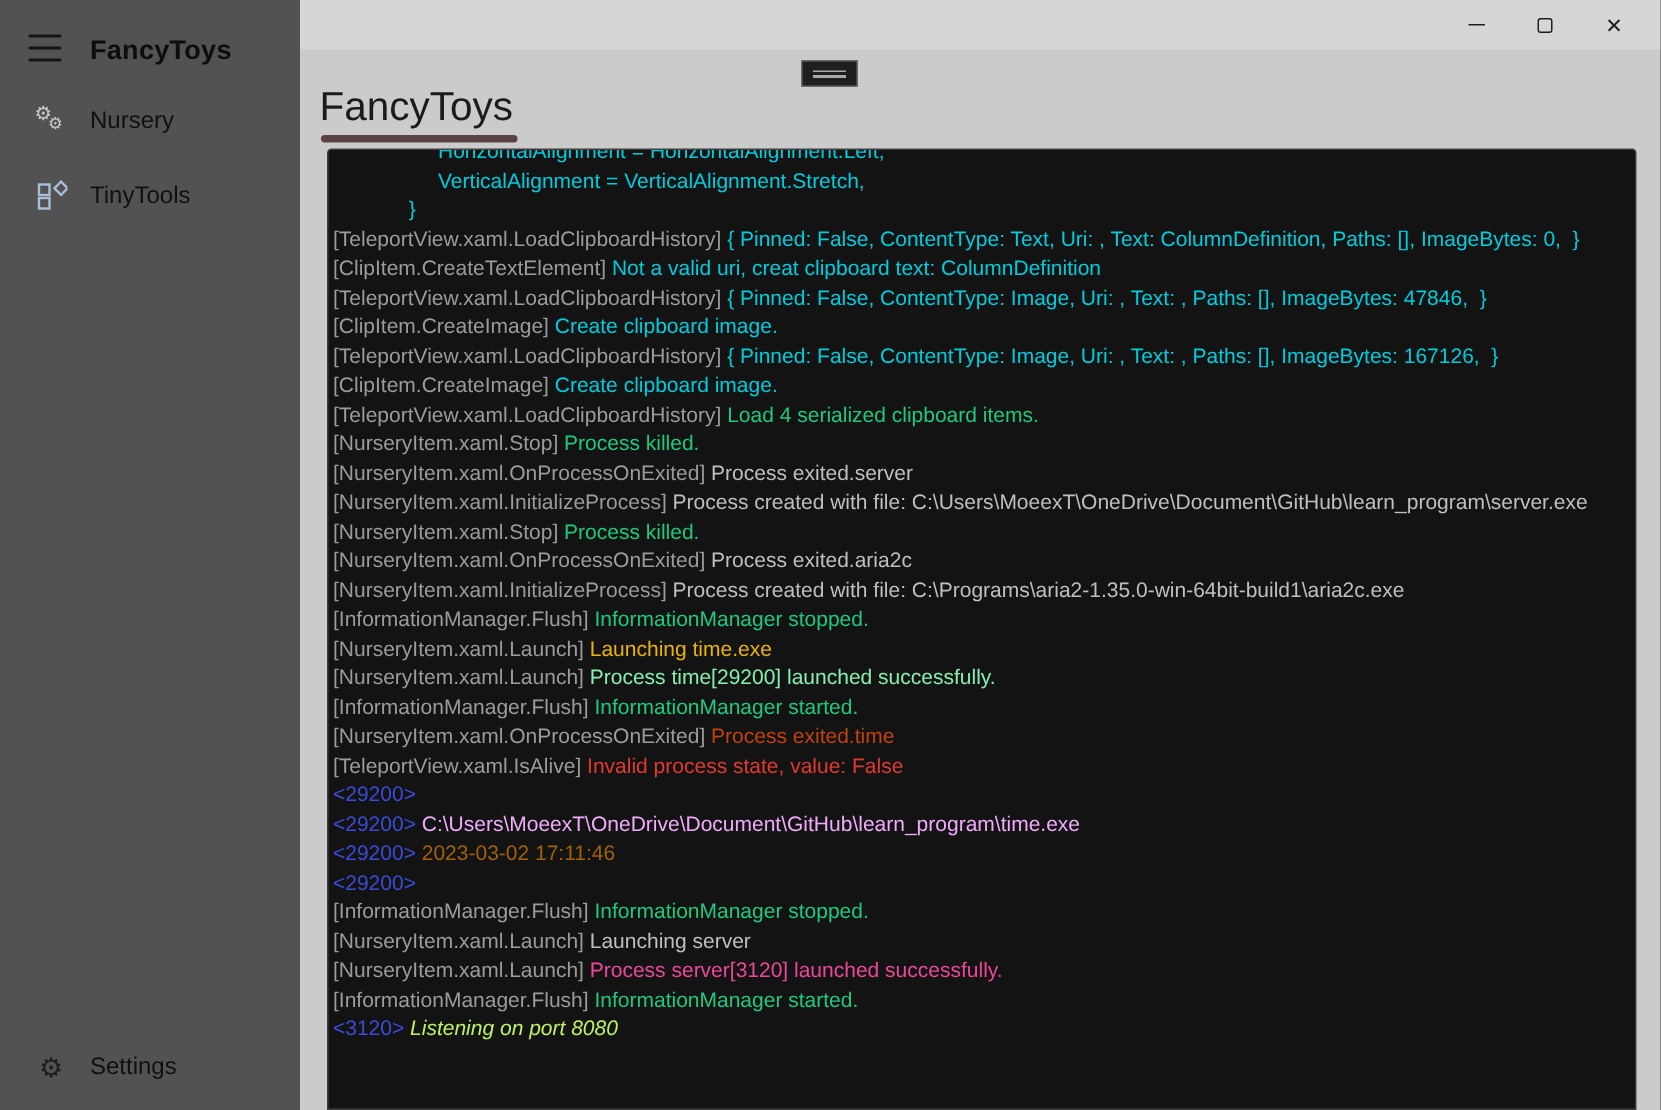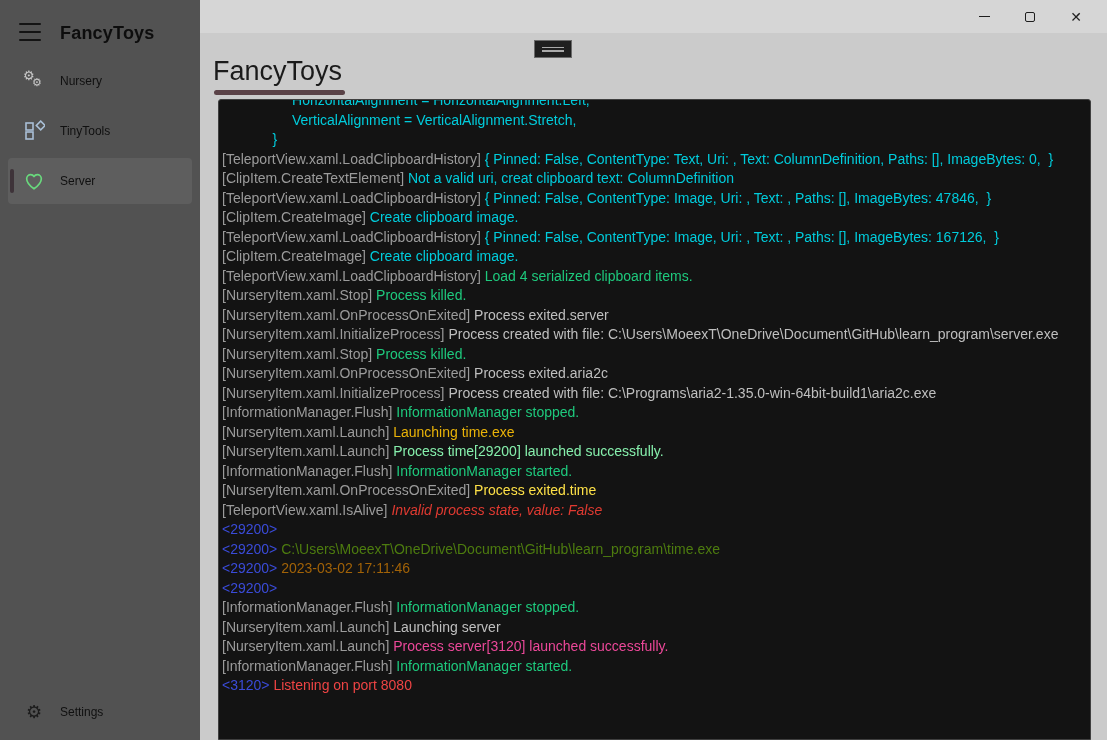--- a/index.html
+++ b/index.html
@@ -31,21 +31,21 @@
     display:flex; align-items:center; cursor:pointer;
   }
   .nav-item.selected { background:#5e5e5e; }
   .nav-item .sel-indicator {
     position:absolute; left:2px; top:50%; transform:translateY(-50%);
     width:4px; height:24px; border-radius:2px; background:#3e3339; display:none;
   }
   .nav-item.selected .sel-indicator { display:block; }
   .nav-icon { width:24px; height:24px; margin-left:14px; flex:0 0 24px;
     display:flex; align-items:center; justify-content:center; }
-  .nav-label { margin-left:14px; font-size:12px; color:#101010; }
+  .nav-label { margin-left:14px; font-size:16px; color:#101010; }
   .settings-item { position:absolute; bottom:5px; left:0; width:200px; }
   .settings-item .nav-item { margin-bottom:0; }
 
   
   .gears { position:relative; width:24px; height:24px; color:#c9c9c9; }
   .gears .g1 { position:absolute; left:1px; top:-1px; font-size:13px; }
   .gears .g2 { position:absolute; left:10px; top:7px; font-size:11px; }
 
   
   .main { position:absolute; left:200px; top:0; width:907px; height:740px; background:#cbcbcb; }
@@ -114,29 +114,20 @@
       <div class="nav-icon">
         <svg width="22" height="22" viewBox="0 0 22 22">
           <rect x="3" y="3" width="7" height="7" fill="none" stroke="#a9bfd6" stroke-width="1.6"></rect>
           <rect x="3" y="12" width="7" height="7" fill="none" stroke="#a9bfd6" stroke-width="1.6"></rect>
           <rect x="14.6" y="2.4" width="6.2" height="6.2" fill="none" stroke="#a9bfd6" stroke-width="1.6" transform="rotate(45 17.7 5.5)"></rect>
         </svg>
       </div>
       <div class="nav-label">TinyTools</div>
     </div>
 
-    <div class="nav-item selected">
-      <div class="sel-indicator"></div>
-      <div class="nav-icon">
-        <svg width="22" height="22" viewBox="0 0 24 24">
-          <path d="M12 20.5 S4 15 4 9.6 C4 6.9 6.1 5 8.4 5 C10 5 11.3 5.9 12 7.2 C12.7 5.9 14 5 15.6 5 C17.9 5 20 6.9 20 9.6 C20 15 12 20.5 12 20.5 Z" fill="none" stroke="#69d97d" stroke-width="1.8" stroke-linejoin="round"></path>
-        </svg>
-      </div>
-      <div class="nav-label">Server</div>
-    </div>
   </div>
 
   <div class="settings-item">
     <div class="nav-item">
       <div class="nav-icon">
         <span style="font-size:18px; color:#1c1c1c;">⚙</span>
       </div>
       <div class="nav-label">Settings</div>
     </div>
   </div>
@@ -180,26 +171,26 @@
         <div class="log-line"><span style="color: rgb(155, 155, 155);">[NurseryItem.xaml.Stop] </span><span style="color: rgb(30, 201, 125);">Process killed.</span></div>
         <div class="log-line"><span style="color: rgb(155, 155, 155);">[NurseryItem.xaml.OnProcessOnExited] </span><span style="color: rgb(191, 191, 191);">Process exited.server</span></div>
         <div class="log-line"><span style="color: rgb(155, 155, 155);">[NurseryItem.xaml.InitializeProcess] </span><span style="color: rgb(191, 191, 191);">Process created with file: C:\Users\MoeexT\OneDrive\Document\GitHub\learn_program\server.exe</span></div>
         <div class="log-line"><span style="color: rgb(155, 155, 155);">[NurseryItem.xaml.Stop] </span><span style="color: rgb(30, 201, 125);">Process killed.</span></div>
         <div class="log-line"><span style="color: rgb(155, 155, 155);">[NurseryItem.xaml.OnProcessOnExited] </span><span style="color: rgb(191, 191, 191);">Process exited.aria2c</span></div>
         <div class="log-line"><span style="color: rgb(155, 155, 155);">[NurseryItem.xaml.InitializeProcess] </span><span style="color: rgb(191, 191, 191);">Process created with file: C:\Programs\aria2-1.35.0-win-64bit-build1\aria2c.exe</span></div>
         <div class="log-line"><span style="color: rgb(155, 155, 155);">[InformationManager.Flush] </span><span style="color: rgb(30, 201, 125);">InformationManager stopped.</span></div>
         <div class="log-line"><span style="color: rgb(155, 155, 155);">[NurseryItem.xaml.Launch] </span><span style="color: #eab308;">Launching time.exe</span></div>
         <div class="log-line"><span style="color: rgb(155, 155, 155);">[NurseryItem.xaml.Launch] </span><span style="color: #86efac;">Process time[29200] launched successfully.</span></div>
         <div class="log-line"><span style="color: rgb(155, 155, 155);">[InformationManager.Flush] </span><span style="color: rgb(30, 201, 125);">InformationManager started.</span></div>
-        <div class="log-line"><span style="color: rgb(155, 155, 155);">[NurseryItem.xaml.OnProcessOnExited] </span><span style="color: #fde047;">Process exited.time</span></div>
-        <div class="log-line"><span style="color: rgb(155, 155, 155);">[TeleportView.xaml.IsAlive] </span><span style="color: rgb(224, 58, 49); font-style: italic;">Invalid process state, value: False</span></div>
+        <div class="log-line"><span style="color: rgb(155, 155, 155);">[NurseryItem.xaml.OnProcessOnExited] </span><span style="color: #c2410c;">Process exited.time</span></div>
+        <div class="log-line"><span style="color: rgb(155, 155, 155);">[TeleportView.xaml.IsAlive] </span><span style="color: rgb(224, 58, 49);">Invalid process state, value: False</span></div>
         <div class="log-line"><span style="color: rgb(58, 75, 216);">&lt;29200&gt;</span></div>
-        <div class="log-line"><span style="color: rgb(58, 75, 216);">&lt;29200&gt; </span><span style="color: #4d7c0f;">C:\Users\MoeexT\OneDrive\Document\GitHub\learn_program\time.exe</span></div>
+        <div class="log-line"><span style="color: rgb(58, 75, 216);">&lt;29200&gt; </span><span style="color: #f0abfc;">C:\Users\MoeexT\OneDrive\Document\GitHub\learn_program\time.exe</span></div>
         <div class="log-line"><span style="color: rgb(58, 75, 216);">&lt;29200&gt; </span><span style="color: #a16207;">2023-03-02 17:11:46</span></div>
         <div class="log-line"><span style="color: rgb(58, 75, 216);">&lt;29200&gt;</span></div>
         <div class="log-line"><span style="color: rgb(155, 155, 155);">[InformationManager.Flush] </span><span style="color: rgb(30, 201, 125);">InformationManager stopped.</span></div>
         <div class="log-line"><span style="color: rgb(155, 155, 155);">[NurseryItem.xaml.Launch] </span><span style="color: rgb(191, 191, 191);">Launching server</span></div>
         <div class="log-line"><span style="color: rgb(155, 155, 155);">[NurseryItem.xaml.Launch] </span><span style="color: #ec4899;">Process server[3120] launched successfully.</span></div>
         <div class="log-line"><span style="color: rgb(155, 155, 155);">[InformationManager.Flush] </span><span style="color: rgb(30, 201, 125);">InformationManager started.</span></div>
-        <div class="log-line"><span style="color: rgb(58, 75, 216);">&lt;3120&gt; </span><span style="color: #ef4444;">Listening on port 8080</span></div>
+        <div class="log-line"><span style="color: rgb(58, 75, 216);">&lt;3120&gt; </span><span style="color: #bef264; font-style: italic;">Listening on port 8080</span></div>
       </div>
   </div>
 </div>
 
 </body></html>

